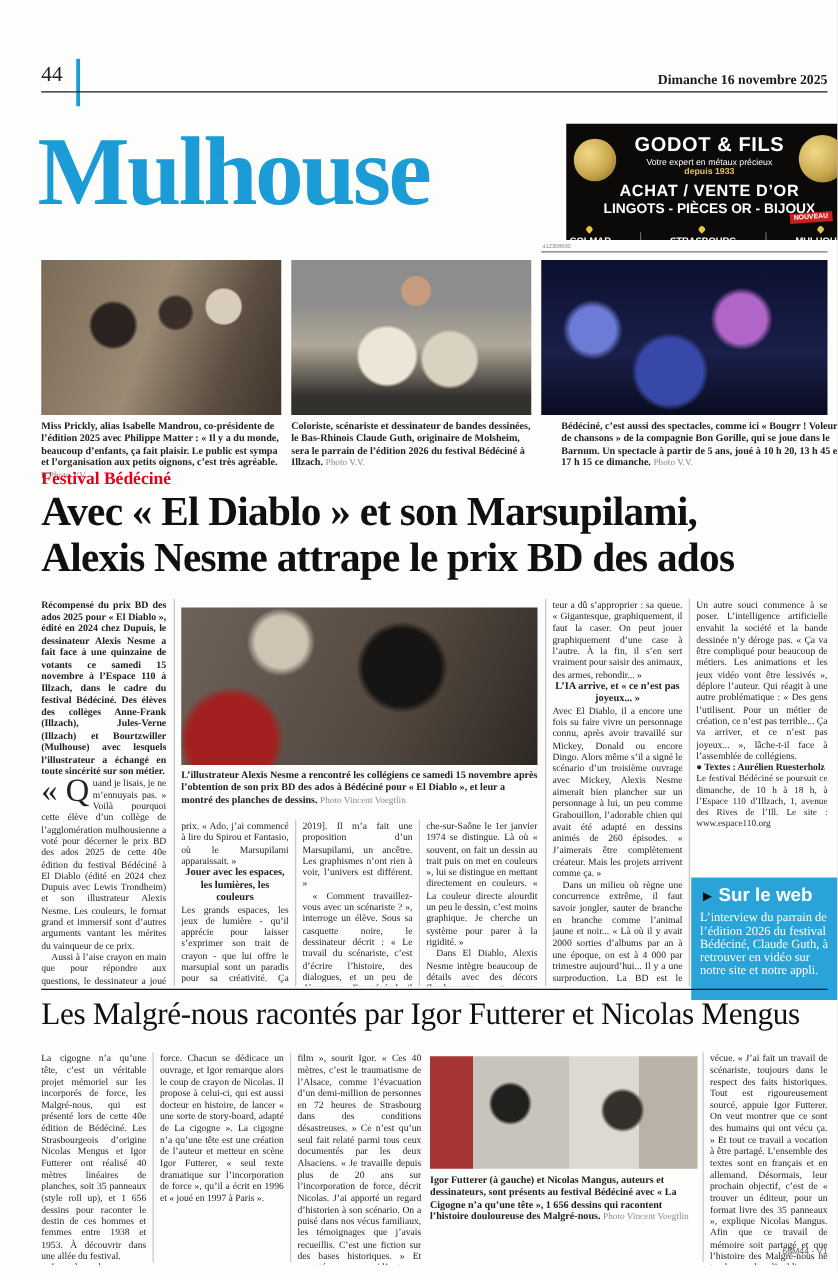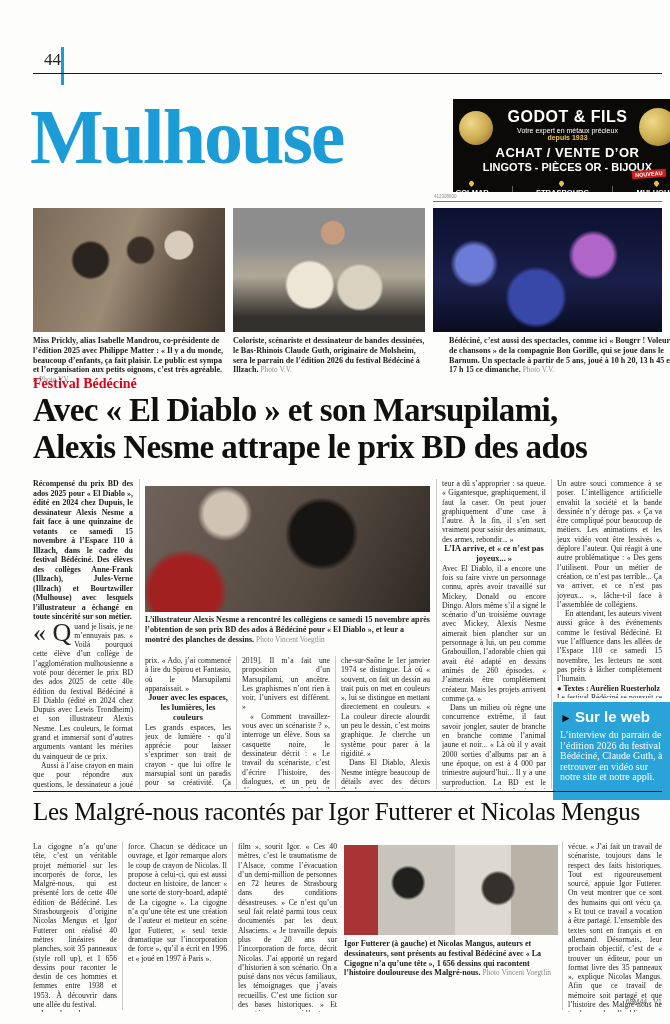--- a/index.html
+++ b/index.html
@@ -67,23 +67,24 @@
   .webbox-title{font-size:15px;font-weight:bold;font-family:"Liberation Sans",sans-serif;margin-bottom:5px;}
   .webbox-arrow{color:#0b0b0b;font-size:12px;margin-right:3px;}
   .webbox-text{font-size:10px;line-height:10.5px;}
   .edcode{font-size:7px;color:#666;text-align:right;font-family:"Liberation Sans",sans-serif;}
 </style>
 </head>
 <body>
 
 <div class="sheet">
 
-  <div class="abs pagenum" style="left:33px;top:50px;margin-left:11px;">44</div>
+  <div class="abs pagenum" style="left:33px;top:50px;">44</div>
   <div class="abs bluebar" style="left:61px;top:47px;height:38px;"></div>
   <div class="abs rule" style="left:33px;top:73px;width:629px;"></div>
+  <div class="abs pagedate" style="left:362px;top:58px;width:300px;">Dimanche 16 novembre 2025</div>
 
   <div class="abs masthead" style="left:30px;top:98px;">Mulhouse</div>
 
   <div class="abs ad" style="left:453px;top:99px;width:229px;height:93px;">
     <div class="coin" style="left:6px;top:12px;width:34px;height:34px;"></div>
     <div class="coin" style="right:5px;top:9px;width:38px;height:38px;"></div>
     <div class="ad-brand">GODOT &amp; FILS</div>
     <div class="ad-tag">Votre expert en métaux précieux</div>
     <div class="ad-since">depuis 1933</div>
     <div class="ad-l1">ACHAT / VENTE D’OR</div>
@@ -156,21 +157,20 @@
   <div class="abs bodycol" style="left:442px;top:479px;width:104px;height:310px;">
     <p class="ni">teur a dû s’approprier : sa queue. « Gigantesque, graphiquement, il faut la caser. On peut jouer graphiquement d’une case à l’autre. À la fin, il s’en sert vraiment pour saisir des animaux, des armes, rebondir... »</p>
     <p class="subhead">L’IA arrive, et « ce n’est pas joyeux... »</p>
     <p class="ni">Avec El Diablo, il a encore une fois su faire vivre un personnage connu, après avoir travaillé sur Mickey, Donald ou encore Dingo. Alors même s’il a signé le scénario d’un troisième ouvrage avec Mickey, Alexis Nesme aimerait bien plancher sur un personnage à lui, un peu comme Grabouillon, l’adorable chien qui avait été adapté en dessins animés de 260 épisodes. « J’aimerais être complètement créateur. Mais les projets arrivent comme ça. »</p>
     <p>Dans un milieu où règne une concurrence extrême, il faut savoir jongler, sauter de branche en branche comme l’animal jaune et noir... « Là où il y avait 2000 sorties d’albums par an à une époque, on est à 4 000 par trimestre aujourd’hui... Il y a une surproduction. La BD est le dernier secteur du dessin qui marche encore bien. Alors tout le monde fait de la BD... »</p>
   </div>
 
   <div class="abs vrule" style="left:551px;top:479px;height:310px;"></div>
   <div class="abs bodycol" style="left:557px;top:479px;width:105px;height:219px;">
     <p class="ni">Un autre souci commence à se poser. L’intelligence artificielle envahit la société et la bande dessinée n’y déroge pas. « Ça va être compliqué pour beaucoup de métiers. Les animations et les jeux vidéo vont être lessivés », déplore l’auteur. Qui réagit à une autre problématique : « Des gens l’utilisent. Pour un métier de création, ce n’est pas terrible... Ça va arriver, et ce n’est pas joyeux... », lâche-t-il face à l’assemblée de collégiens.</p>
-    <p>En attendant, les auteurs vivent aussi grâce à des événements comme le festival Bédéciné. Et vue l’affluence dans les allées de l’Espace 110 ce samedi 15 novembre, les lecteurs ne sont pas prêts à lâcher complètement l’humain.</p>
     <p class="byline ni"><span>●</span> <span>Textes : Aurélien Ruesterholz</span></p>
     <p class="info ni">Le festival Bédéciné se poursuit ce dimanche, de 10 h à 18 h, à l’Espace 110 d’Illzach, 1, avenue des Rives de l’Ill. Le site : www.espace110.org</p>
   </div>
   <div class="abs webbox" style="left:553px;top:702px;width:109px;height:86px;">
     <div class="webbox-title"><span class="webbox-arrow">►</span><span>Sur le web</span></div>
     <div class="webbox-text">L’interview du parrain de l’édition 2026 du festival Bédéciné, Claude Guth, à retrouver en vidéo sur notre site et notre appli.</div>
   </div>
 
   <div class="abs rule" style="left:33px;top:791px;width:629px;"></div>
 

